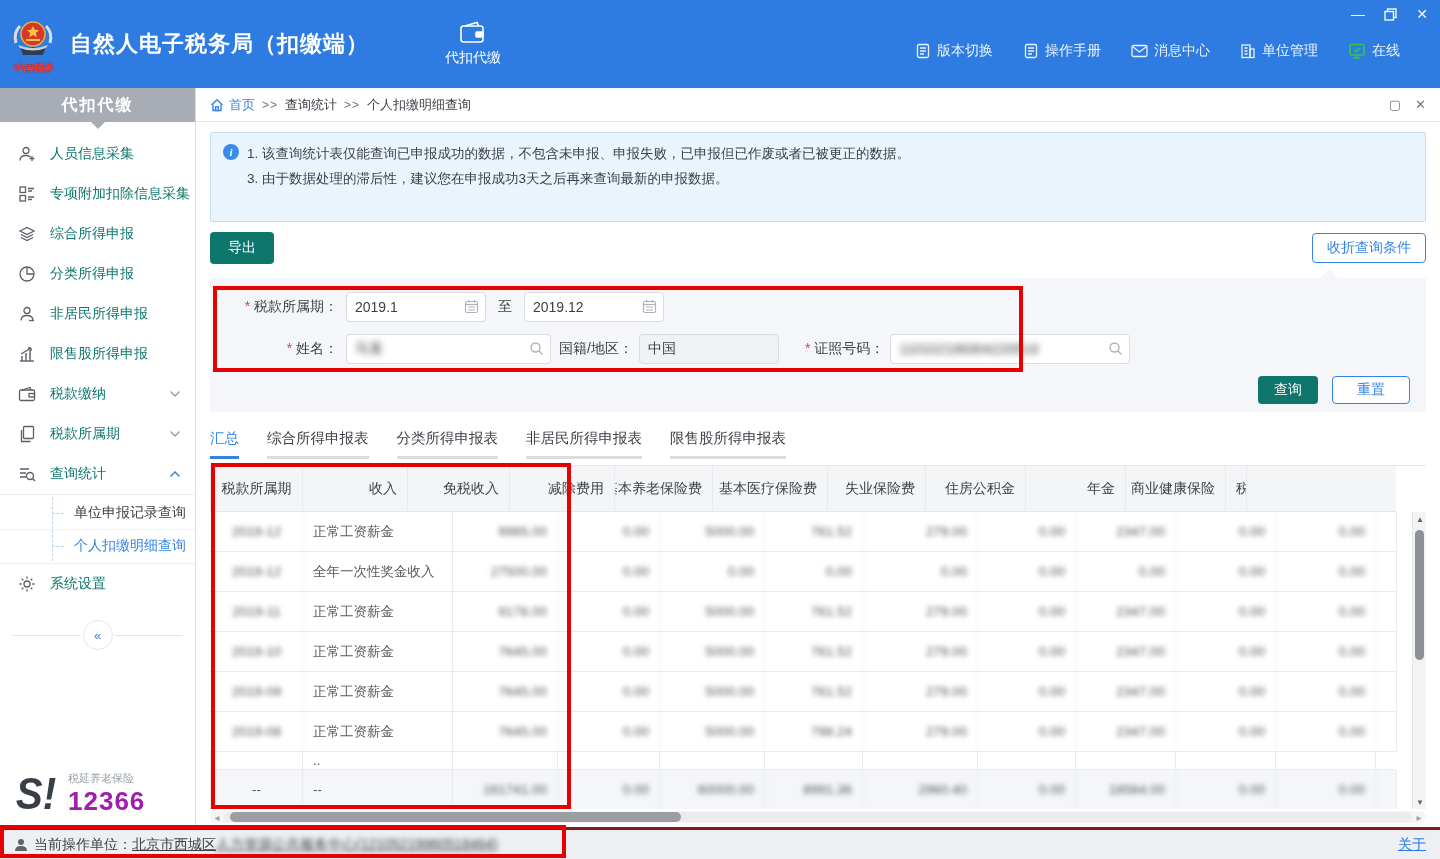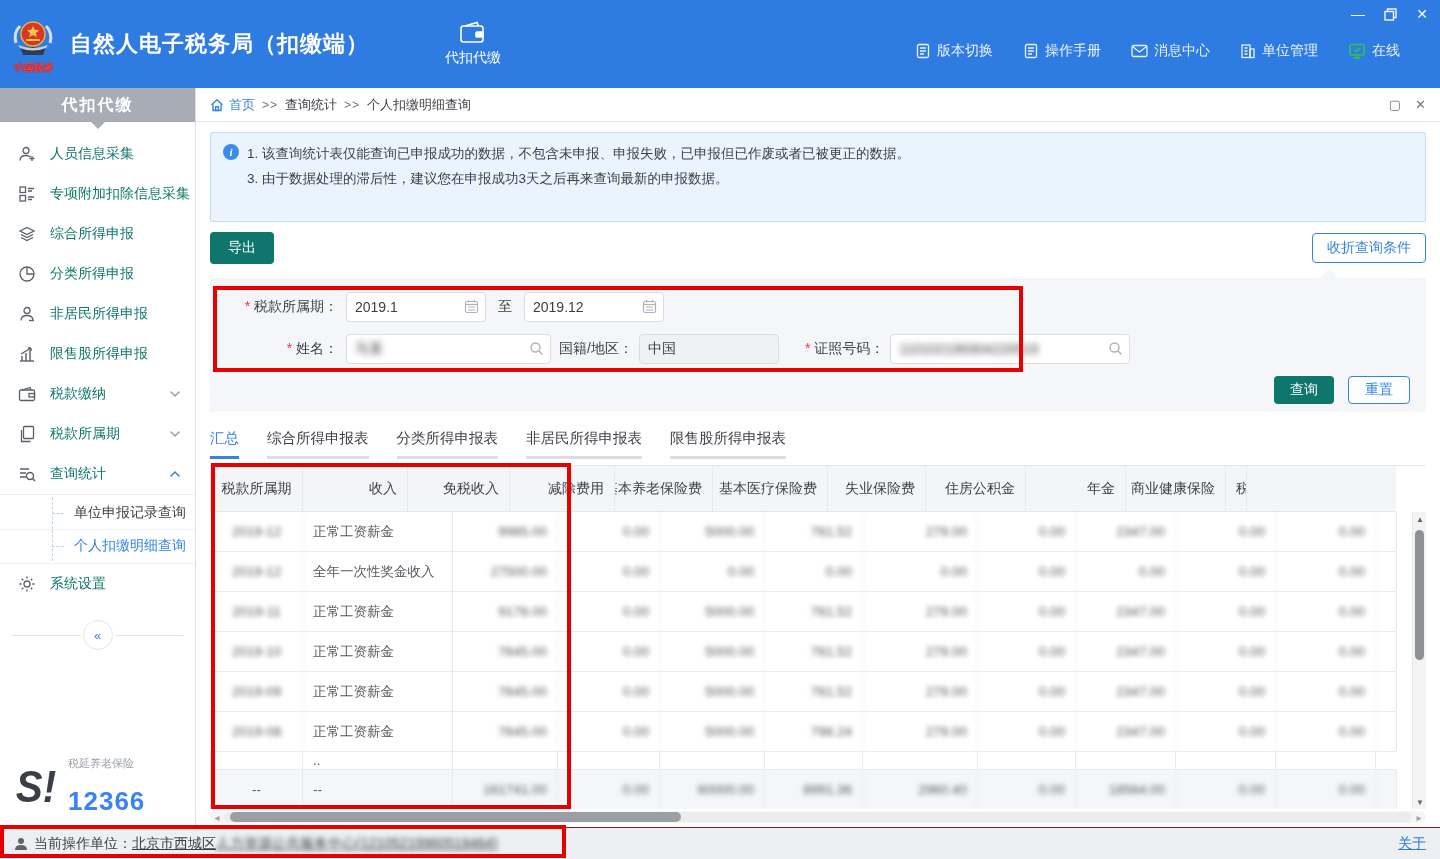--- a/index.html
+++ b/index.html
@@ -37,21 +37,21 @@
   .side-sub-item:before { content:""; position:absolute; left:52px; top:0; bottom:0; border-left:1px dashed #bcd4ee; }
   .side-sub-item:after { content:""; position:absolute; left:52px; top:50%; width:12px; border-top:1px dashed #bcd4ee; }
   .side-sub-item.active { color:#3584e4; }
   .side-sub-item + .side-sub-item { border-top:1px solid #f0f2f5; }
   .collapse-row { margin-top:16px; display:flex; align-items:center; padding:0 12px; }
   .collapse-row .line { flex:1; border-top:1px solid #e3e5e9; }
   .collapse-btn { width:30px; height:30px; border:1px solid #e3e5e9; border-radius:50%; display:flex; align-items:center; justify-content:center; color:#3584e4; font-size:13px; background:#fff; cursor:pointer; margin:0 2px; }
   .hotline { position:absolute; bottom:10px; left:14px; display:flex; align-items:center; gap:10px; }
   .hotline-glyph { font-size:44px; font-weight:bold; color:#3a3f47; font-style:italic; line-height:.9; transform:scaleX(.92); }
   .hotline-text .hl-top { font-size:11px; color:#9aa0a8; white-space:nowrap; }
-  .hotline-text .hl-num { font-size:26px; font-weight:bold; color:#3b82f6; letter-spacing:1px;margin-top:15px; }
+  .hotline-text .hl-num { font-size:26px; font-weight:bold; color:#a21caf; letter-spacing:1px; }
 
   
   .main { flex:1 1 auto; display:flex; flex-direction:column; min-width:0; background:#fff; }
   .breadcrumb-bar { height:34px; flex:0 0 34px; display:flex; align-items:center; padding:0 14px; border-bottom:1px solid #e4e6ea; font-size:13px; }
   .crumb-home { color:#3584e4; display:flex; align-items:center; gap:5px; cursor:pointer; }
   .crumb-sep { color:#70757d; margin:0 7px; font-size:12px; letter-spacing:1px; }
   .crumb { color:#3c3f45; }
   .panel-controls { margin-left:auto; display:flex; gap:14px; color:#70757d; }
   .panel-controls span { cursor:pointer; font-size:13px; }
 
@@ -72,21 +72,21 @@
   .q-label { font-size:14px; color:#3c3f45; white-space:nowrap; }
   .req:before { content:"* "; color:#e34; }
   .q-input { position:relative; background:#fff; border:1px solid #d9dce1; border-radius:4px; height:30px; display:flex; align-items:flex-end; }
   .q-input input { border:none; outline:none; background:transparent; height:28px; font-size:14px; color:#3c3f45; padding:0 8px; width:100%; font-family:inherit; }
   .q-input .in-ico { position:absolute; right:6px; top:6px; color:#aeb3bb; }
   .q-input.disabled { background:#eff1f4; }
   .blur { filter:blur(3px); }
   .blur-soft { filter:blur(2.5px); }
   .q-buttons { position:absolute; right:16px; bottom:8px; display:flex; gap:14px; }
   .q-buttons .btn-primary { height:28px; padding:0 16px; }
-  .q-buttons .btn-outline { height:28px; padding:0 16px; }
+  .q-buttons .btn-outline { height:28px; padding:0 24px; }
 
   .tabs { margin-top:14px; height:33px; display:flex; gap:28px; align-items:flex-end; }
   .tab { font-size:14.5px; color:#3c3f45; padding-bottom:8px; border-bottom:3px solid #dadde2; cursor:pointer; white-space:nowrap; }
   .tab.active { color:#3584e4; border-bottom-color:#3584e4; }
 
   
   .table-wrap { position:relative; height:344px; margin-top:6px; overflow:hidden; border-top:1px solid #e4e7ea; }
   .tbl { width:1186px; }
   .tr { display:flex; border-bottom:1px solid #e8eaee; background:#fff; }
   .tr.head { background:#f4f5f7; height:46px; border-bottom:1px solid #e4e7ea; }
@@ -104,21 +104,21 @@
   .vscroll .arr { position:absolute; left:0; width:14px; height:14px; color:#606468; font-size:8px; display:flex; align-items:center; justify-content:center; cursor:pointer; }
   .vscroll .arr.up { top:0; }
   .vscroll .arr.down { bottom:0; }
   .vscroll .thumb { position:absolute; left:2px; width:9px; top:18px; height:130px; background:#8d9096; border-radius:5px; cursor:pointer; }
   .hscroll { margin-top:2px; height:12px; position:relative; background:#f5f5f5; border-radius:6px; display:flex; align-items:center; }
   .hscroll .arr { width:14px; color:#9aa0a8; font-size:10px; display:flex; align-items:center; justify-content:center; cursor:pointer; }
   .hscroll .track { flex:1; position:relative; height:10px; background:#ececec; border-radius:5px; }
   .hscroll .thumb { position:absolute; left:6px; top:0; height:10px; width:38%; background:#9b9ea3; border-radius:5px; cursor:pointer; }
 
   
-  .status-bar { height:32px; flex:0 0 32px; background:#edeff2; border-top:1px solid #7f1d1d; display:flex; align-items:center; padding:0 14px; font-size:14px; color:#3c3f45; }
+  .status-bar { height:32px; flex:0 0 32px; background:#edeff2; border-top:3px solid #7f1d1d; display:flex; align-items:center; padding:0 14px; font-size:14px; color:#3c3f45; }
   .status-bar .u-ico { margin-right:6px; color:#606468; }
   .unit-name { text-decoration:underline; }
   .about-link { margin-left:auto; color:#2b7ce0; text-decoration:underline; cursor:pointer; }
 
   
   .anno { position:absolute; border:4px solid #e60000; pointer-events:none; z-index:60; }
   .anno-form { left:213px; top:286px; width:810px; height:86px; }
   .anno-table { left:211px; top:463px; width:360px; height:346px; }
   .anno-status { left:0px; top:825px; width:566px; height:33px; }
 

